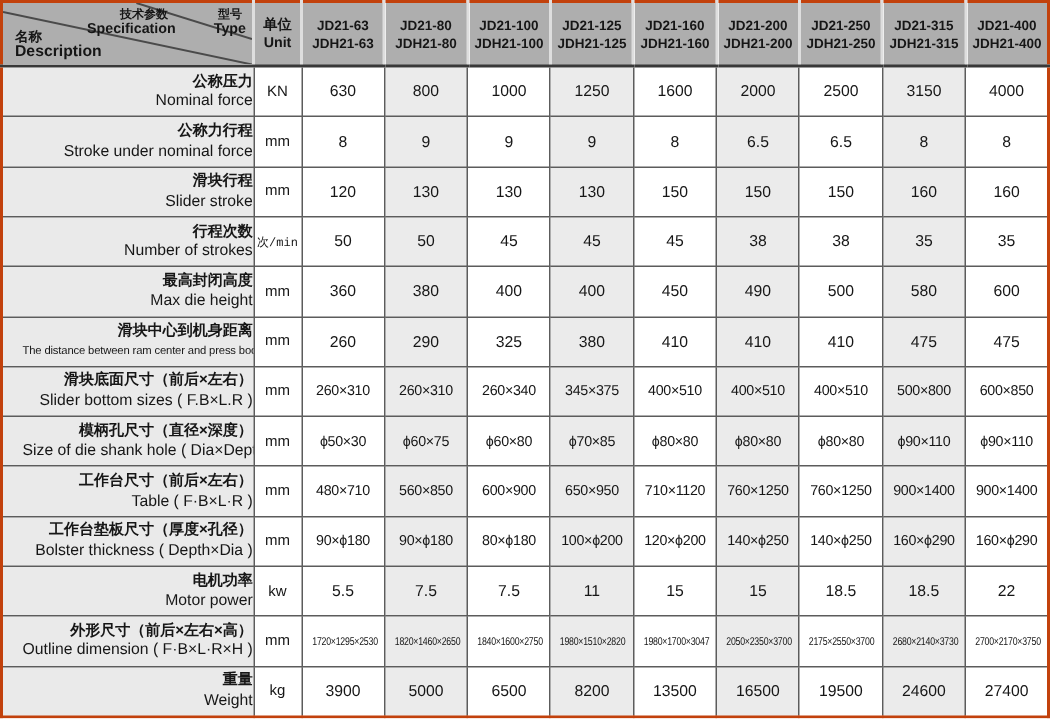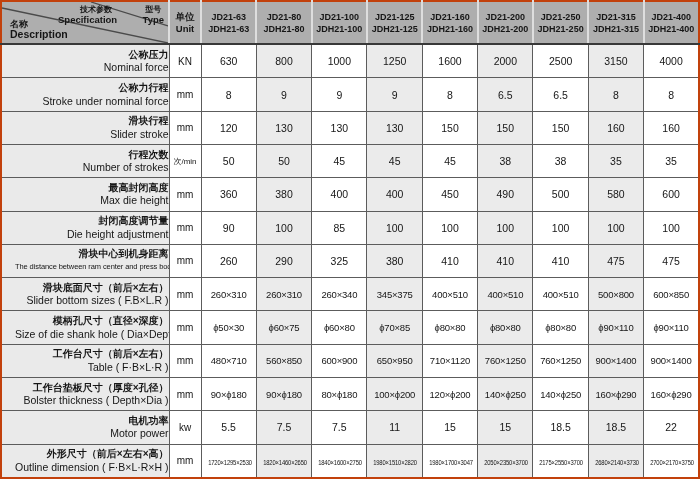--- a/index.html
+++ b/index.html
@@ -28,21 +28,21 @@
   .c-desc{bottom:3px;left:8px;text-align:left;}
   .c-desc .l1{font-size:9px;line-height:10px;}
   .c-desc .l2{font-size:10.5px;line-height:11px;}
   tbody td{text-align:center;font-size:10.5px;background:#ffffff;}
   tbody td.stripe{background:#ebebeb;}
   tbody td.label-cell{background:#eaeaea;text-align:right;padding-left:13px;}
   .label-cell .cn{font-weight:bold;font-size:10px;line-height:12.5px;white-space:nowrap;}
   .label-cell .en{font-size:10.5px;line-height:12.5px;white-space:nowrap;}
   .label-cell .en.small{font-size:7.5px;letter-spacing:-0.1px;}
   tbody td.unit-cell{font-size:10px;}
-  tbody td.unit-cell.small{font-size:8px;}
+  tbody td.unit-cell.small{font-size:8px;font-family:Liberation Mono, monospace;}
   tbody td.mid{font-size:9.5px;letter-spacing:-0.2px;white-space:nowrap;}
   td.tiny .squeeze{display:inline-block;font-size:7.5px;letter-spacing:-0.2px;transform:scaleX(0.78);transform-origin:50% 50%;white-space:nowrap;}
 </style>
 </head>
 <body>
 
 <div class="wrap">
   <table>
     <colgroup>
       <col style="width:168px">
@@ -196,36 +196,20 @@
           <td class="">400</td>
           <td class="stripe">400</td>
           <td class="">450</td>
           <td class="stripe">490</td>
           <td class="">500</td>
           <td class="stripe">580</td>
           <td class="">600</td>
         </tr>
         <tr>
           <td class="label-cell">
-            <div class="cn">封闭高度调节量</div>
-            <div class="en">Die height adjustment</div>
-          </td>
-          <td class="unit-cell">mm</td>
-          <td class="">90</td>
-          <td class="stripe">100</td>
-          <td class="">85</td>
-          <td class="stripe">100</td>
-          <td class="">100</td>
-          <td class="stripe">100</td>
-          <td class="">100</td>
-          <td class="stripe">100</td>
-          <td class="">100</td>
-        </tr>
-        <tr>
-          <td class="label-cell">
             <div class="cn">滑块中心到机身距离</div>
             <div class="en small">The distance between ram center and press body</div>
           </td>
           <td class="unit-cell">mm</td>
           <td class="">260</td>
           <td class="stripe">290</td>
           <td class="">325</td>
           <td class="stripe">380</td>
           <td class="">410</td>
           <td class="stripe">410</td>
@@ -322,15 +306,31 @@
           <td class="tiny"><span class="squeeze">1720×1295×2530</span></td>
           <td class="stripe tiny"><span class="squeeze">1820×1460×2650</span></td>
           <td class="tiny"><span class="squeeze">1840×1600×2750</span></td>
           <td class="stripe tiny"><span class="squeeze">1980×1510×2820</span></td>
           <td class="tiny"><span class="squeeze">1980×1700×3047</span></td>
           <td class="stripe tiny"><span class="squeeze">2050×2350×3700</span></td>
           <td class="tiny"><span class="squeeze">2175×2550×3700</span></td>
           <td class="stripe tiny"><span class="squeeze">2680×2140×3730</span></td>
           <td class="tiny"><span class="squeeze">2700×2170×3750</span></td>
         </tr>
+        <tr>
+          <td class="label-cell">
+            <div class="cn">重量</div>
+            <div class="en">Weight</div>
+          </td>
+          <td class="unit-cell">kg</td>
+          <td class="">3900</td>
+          <td class="stripe">5000</td>
+          <td class="">6500</td>
+          <td class="stripe">8200</td>
+          <td class="">13500</td>
+          <td class="stripe">16500</td>
+          <td class="">19500</td>
+          <td class="stripe">24600</td>
+          <td class="">27400</td>
+        </tr>
       </tbody>
   </table>
 </div>
 
 </body></html>

